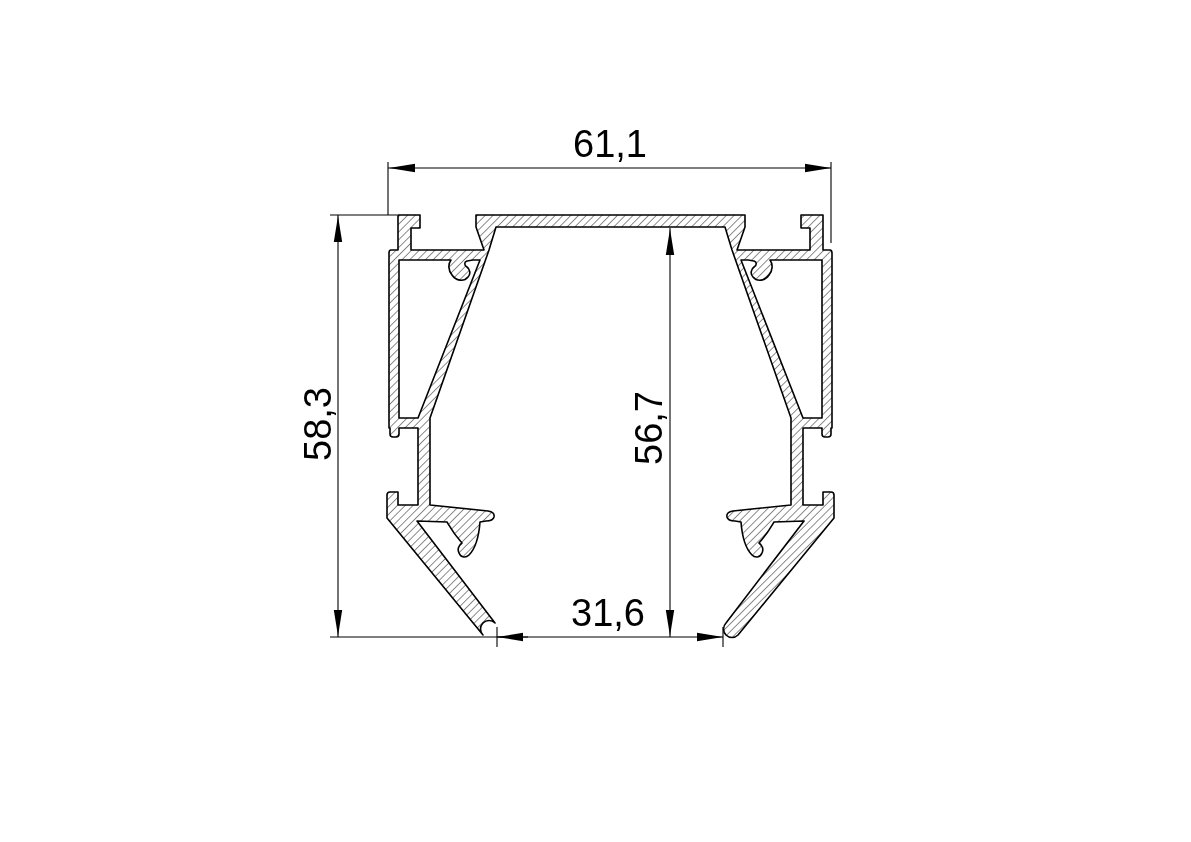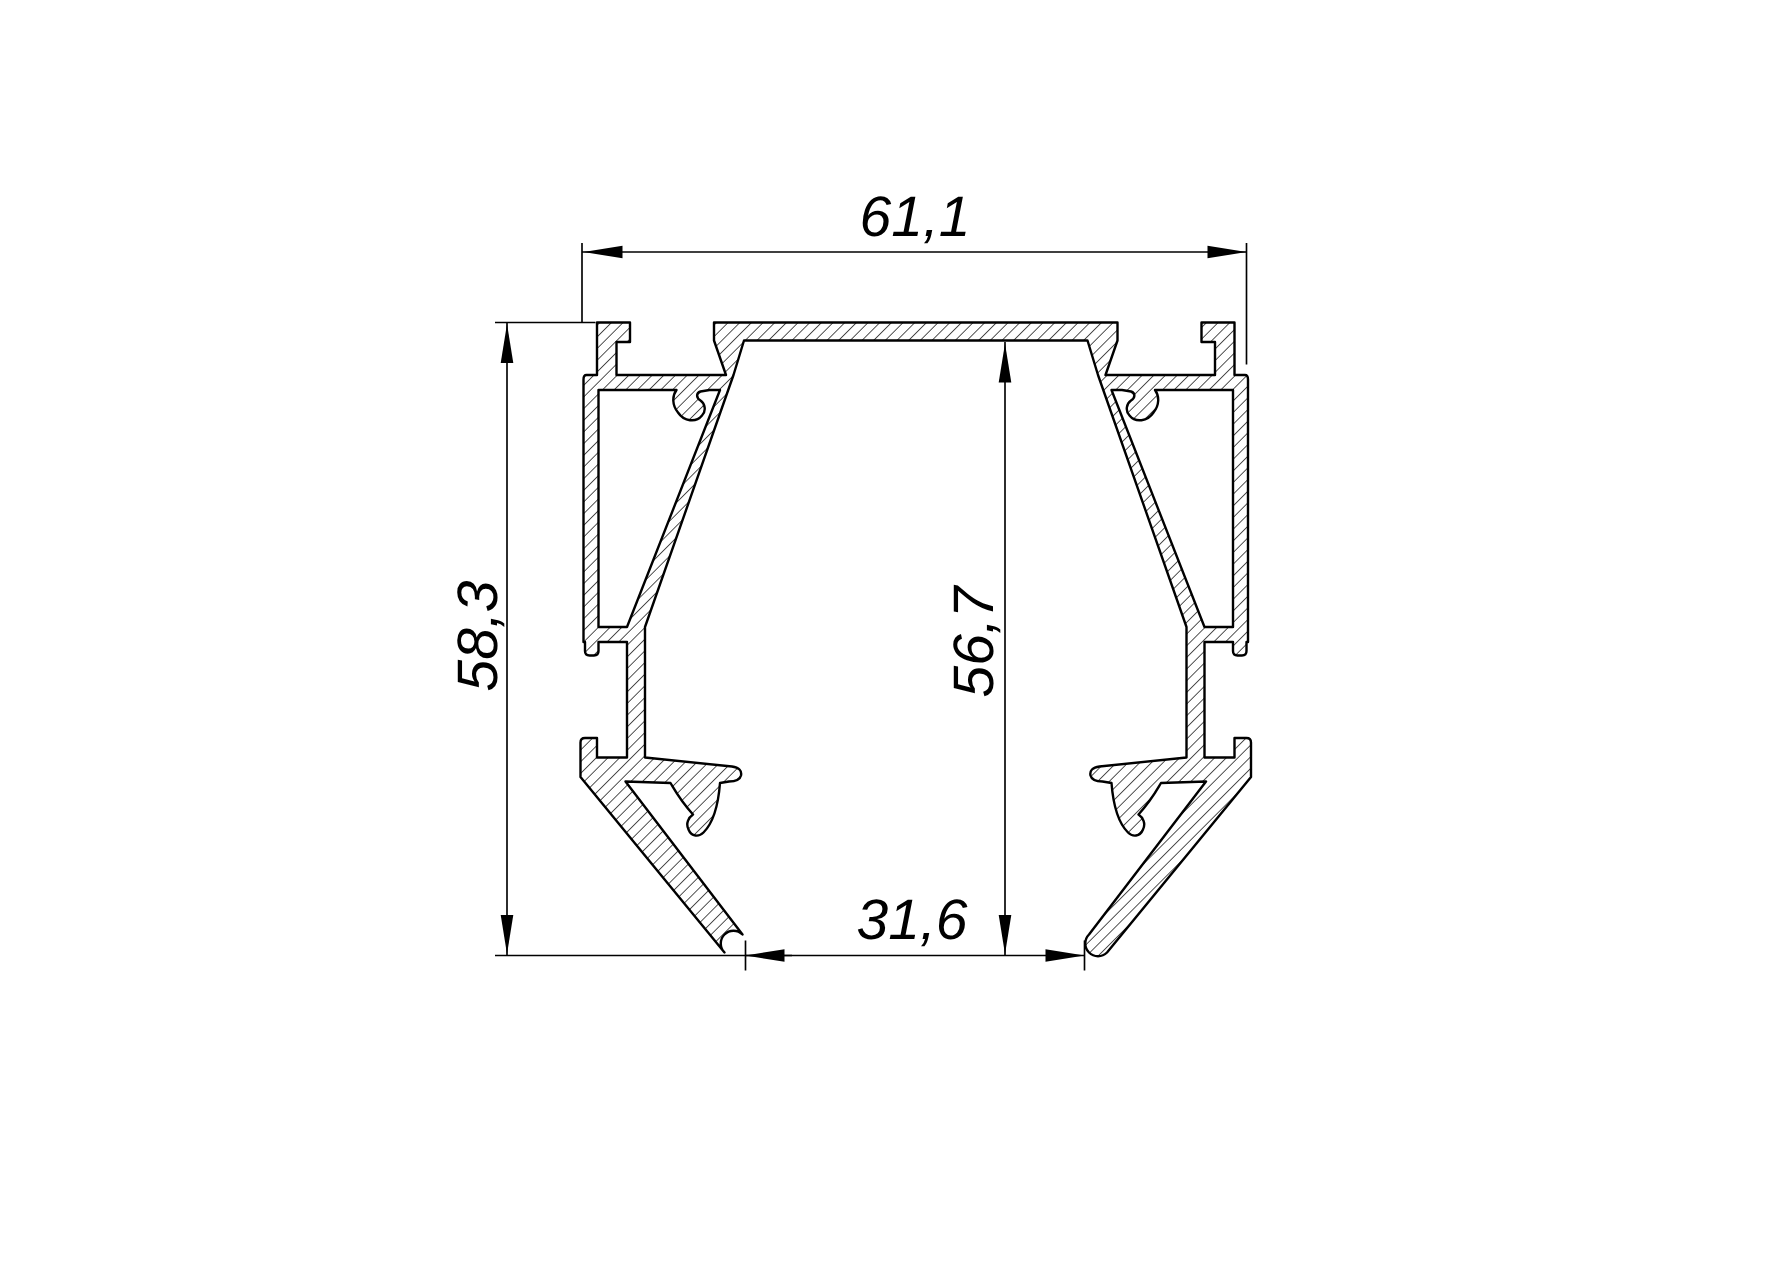--- a/index.html
+++ b/index.html
@@ -1,16 +1,16 @@
 <!DOCTYPE html>
 <html><head>
 <meta charset="utf-8">
 <style>
   html,body{margin:0;padding:0;background:#ffffff;}
-  .canvas{width:1043px;height:842px;background:#ffffff;position:relative;overflow:hidden;font-style:italic;}
+  .canvas{width:1043px;height:842px;background:#ffffff;position:relative;overflow:hidden;}
   svg{display:block;}
   text.dim{font-family:"Liberation Sans", sans-serif;font-size:38px;fill:#000000;}
 </style>
 </head>
 <body>
 
 <div class="canvas">
 <svg width="1191" height="842" viewBox="0 0 1191 842" xmlns="http://www.w3.org/2000/svg">
   <defs>
     <pattern id="hatch" patternUnits="userSpaceOnUse" width="5.5" height="5.5" patternTransform="rotate(-45)">

